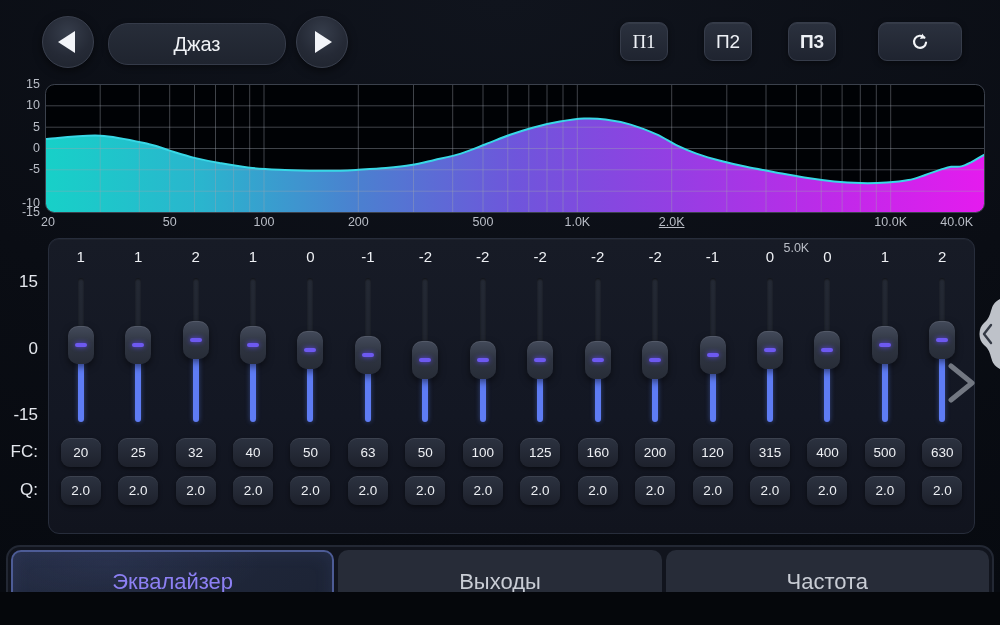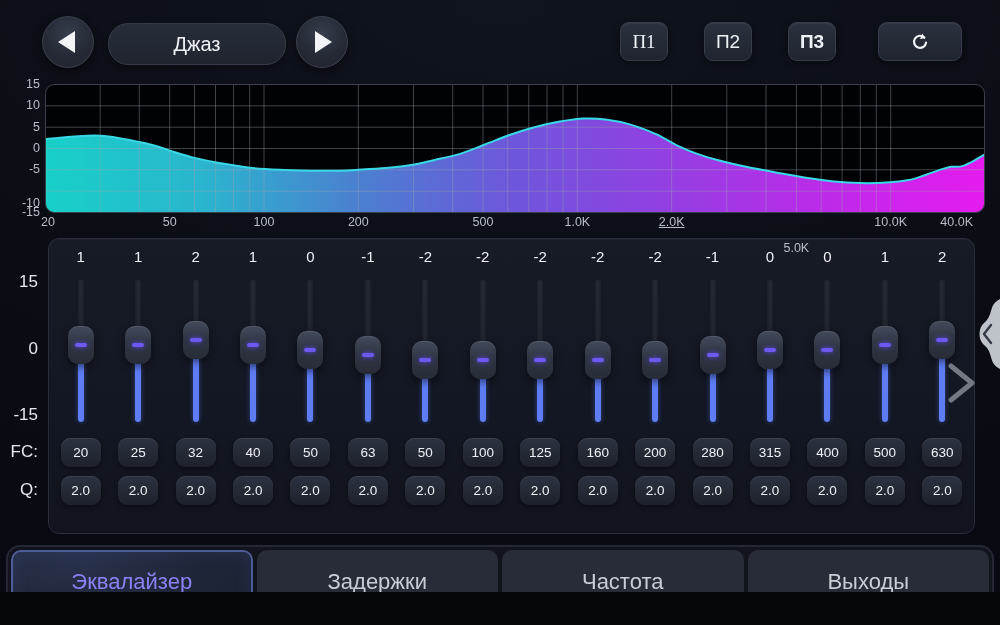--- a/index.html
+++ b/index.html
@@ -312,21 +312,21 @@
         </div>
         <div class="band">
           <div class="gain">-1</div>
     <div class="slider">
       <div class="track"></div>
       <div class="fill" style="top:79.8px;height:67.2px"></div>
       <div class="thumb" style="top:60.8px">
         <i class="dash"></i>
       </div>
     </div>
-    <div class="chip fc">280</div>
+    <div class="chip fc">120</div>
     <div class="chip q">2.0</div>
         </div>
         <div class="band">
           <div class="gain">0</div>
     <div class="slider">
       <div class="track"></div>
       <div class="fill" style="top:75px;height:72px"></div>
       <div class="thumb" style="top:56px">
         <i class="dash"></i>
       </div>
@@ -377,23 +377,22 @@
     <path d="M22 0 C10 6 16 16 6 24 C0 29 0 41 6 46 C16 54 10 64 22 70 Z" fill="#bec2c9"></path>
     <polyline points="13,26 6,35 13,44" fill="none" stroke="#343a45" stroke-width="2.4" stroke-linecap="round" stroke-linejoin="round"></polyline>
   </svg>
 
   <svg class="scrollNext" width="38" height="46" viewBox="0 0 38 46">
     <polyline points="9,6 30,23 9,40" fill="none" stroke="#7e838d" stroke-width="5" stroke-linecap="round" stroke-linejoin="round"></polyline>
   </svg>
 
   <nav class="tabs" id="tabBar">
       <button class="tab active">Эквалайзер</button>
-      <button class="tab">Задержки</button>
+      <button class="tab">Выходы</button>
       <button class="tab">Частота</button>
-      <button class="tab">Выходы</button>
     </nav>
 <div class="ytick" style="top: 77px;">15</div>
     <div class="ytick" style="top: 98.3333px;">10</div>
     <div class="ytick" style="top: 119.667px;">5</div>
     <div class="ytick" style="top: 141px;">0</div>
     <div class="ytick" style="top: 162.333px;">-5</div>
     <div class="ytick" style="top: 196px;">-10</div>
     <div class="ytick" style="top: 205px;">-15</div>
     <div class="xtick" style="left: 41px;">20</div>
     <div class="xtick" style="left: 169.688px; transform: translateX(-50%);">50</div>

